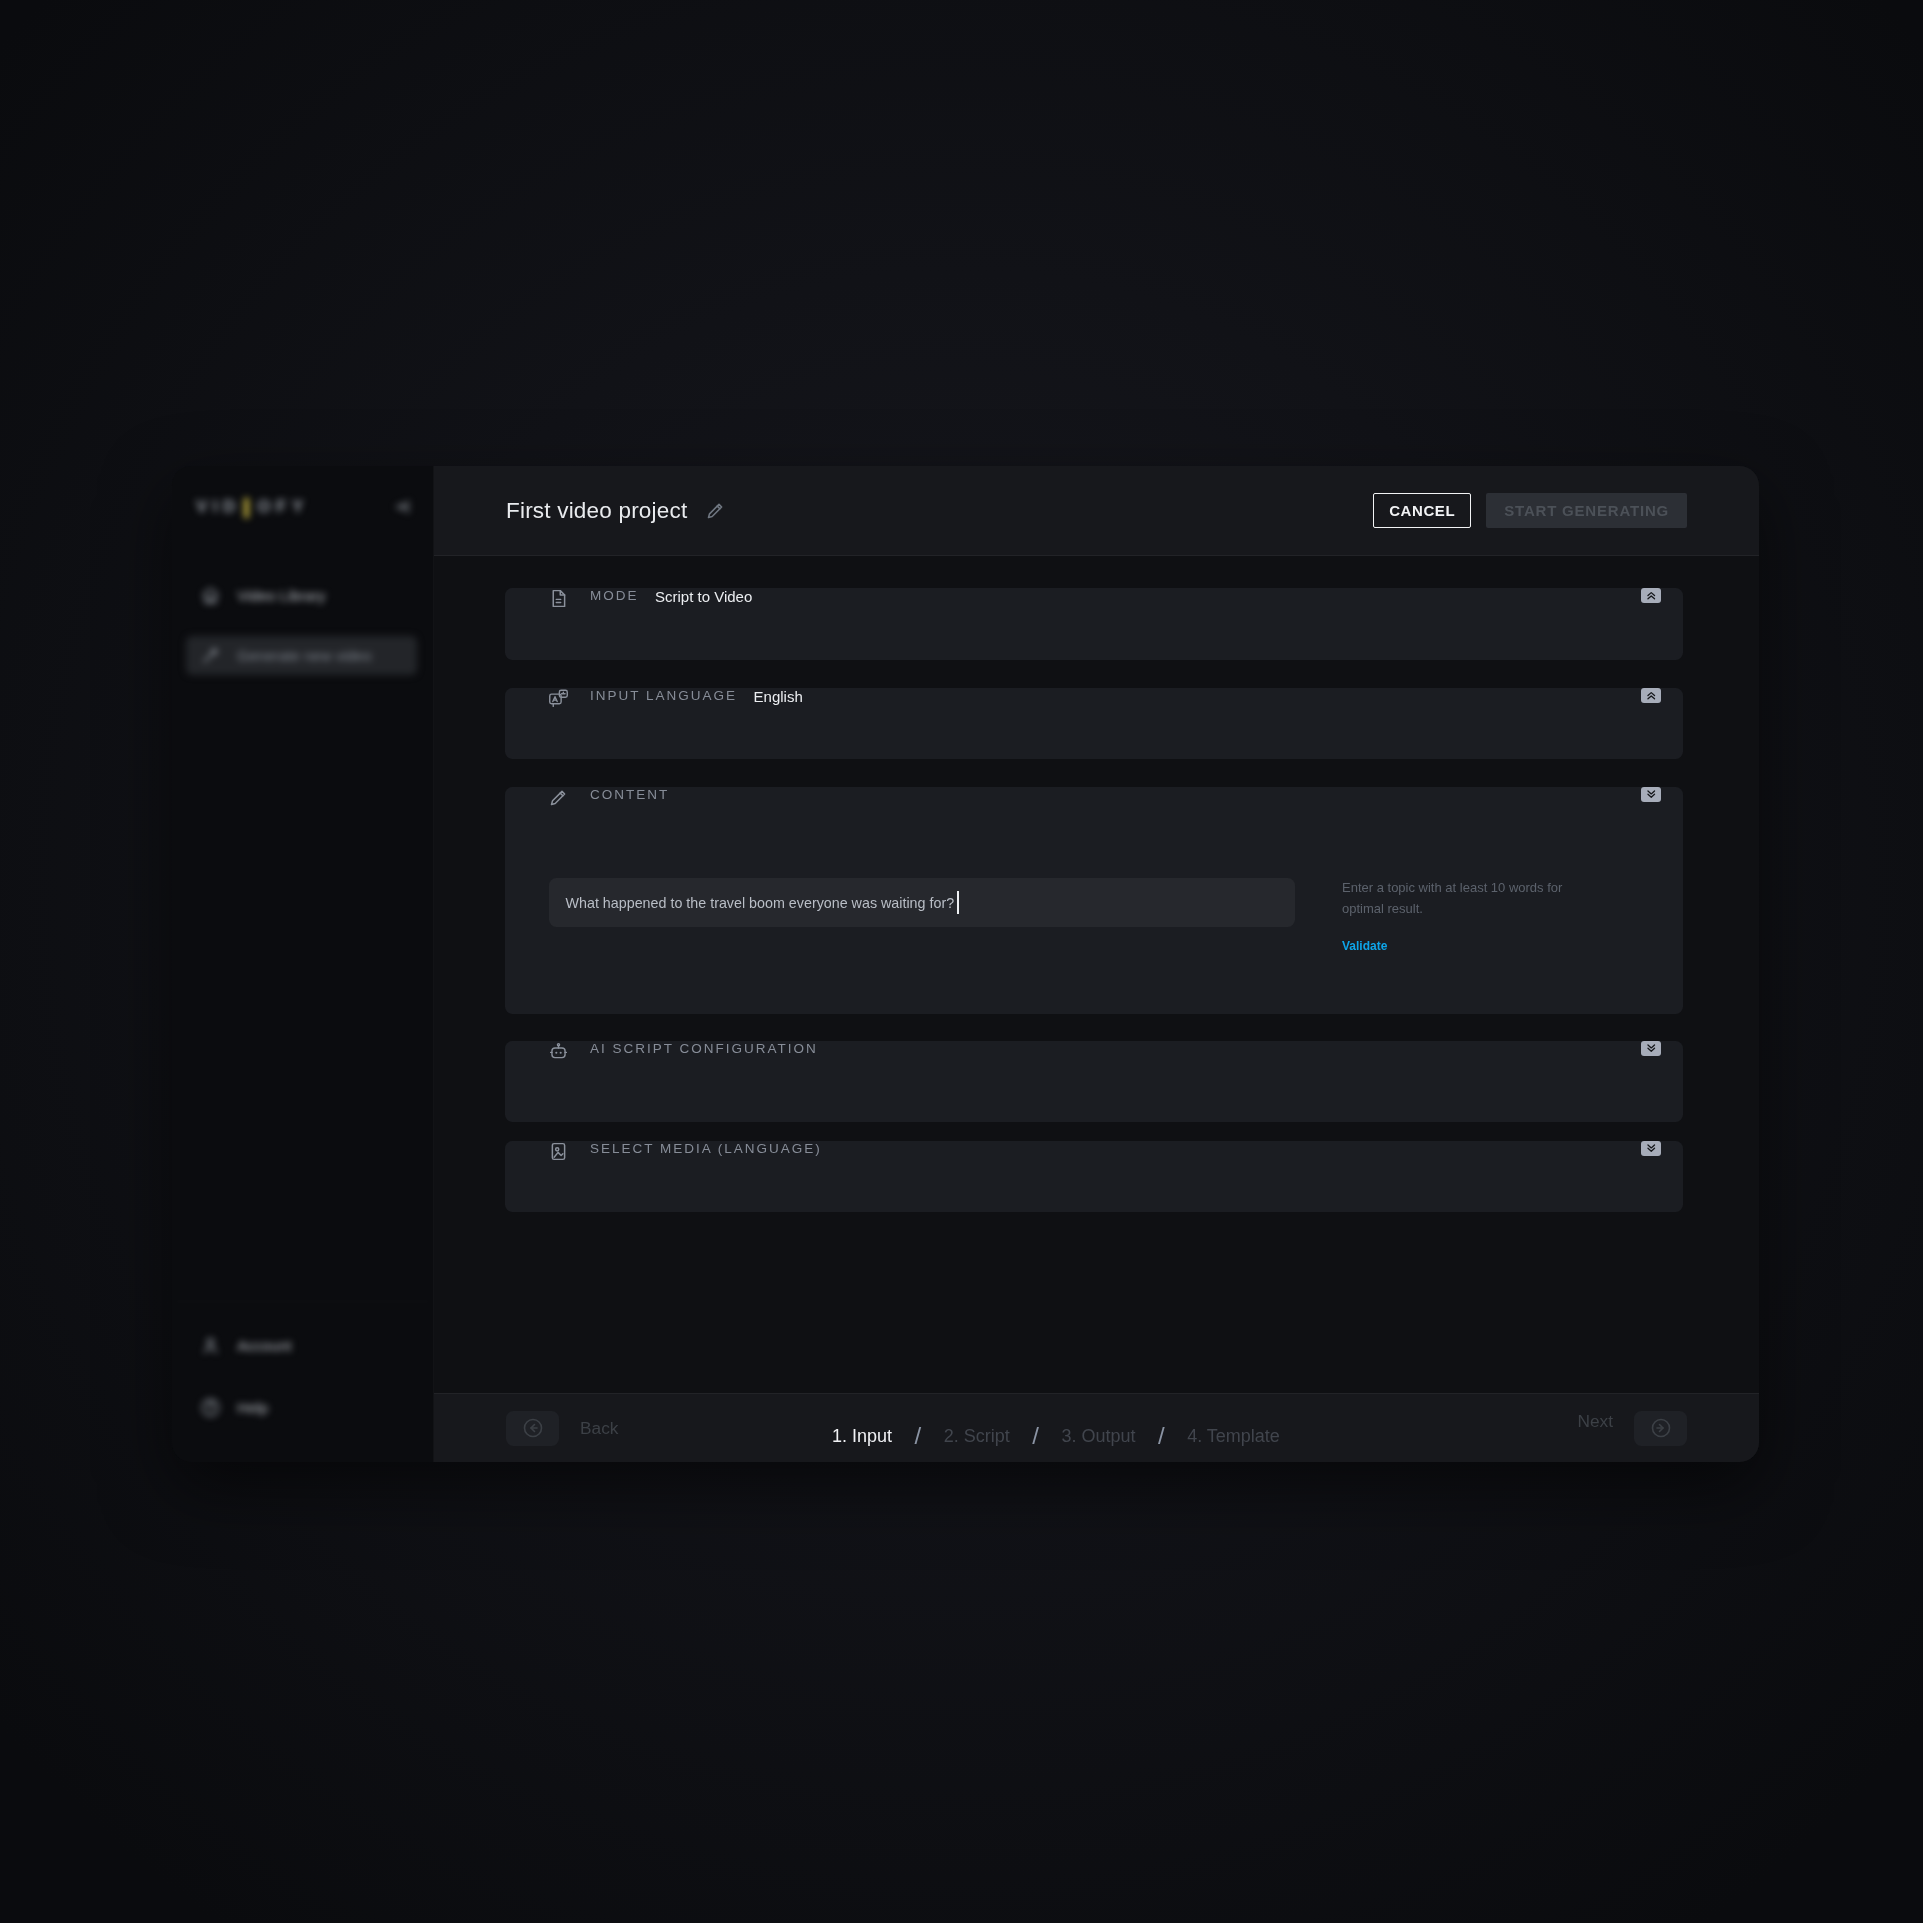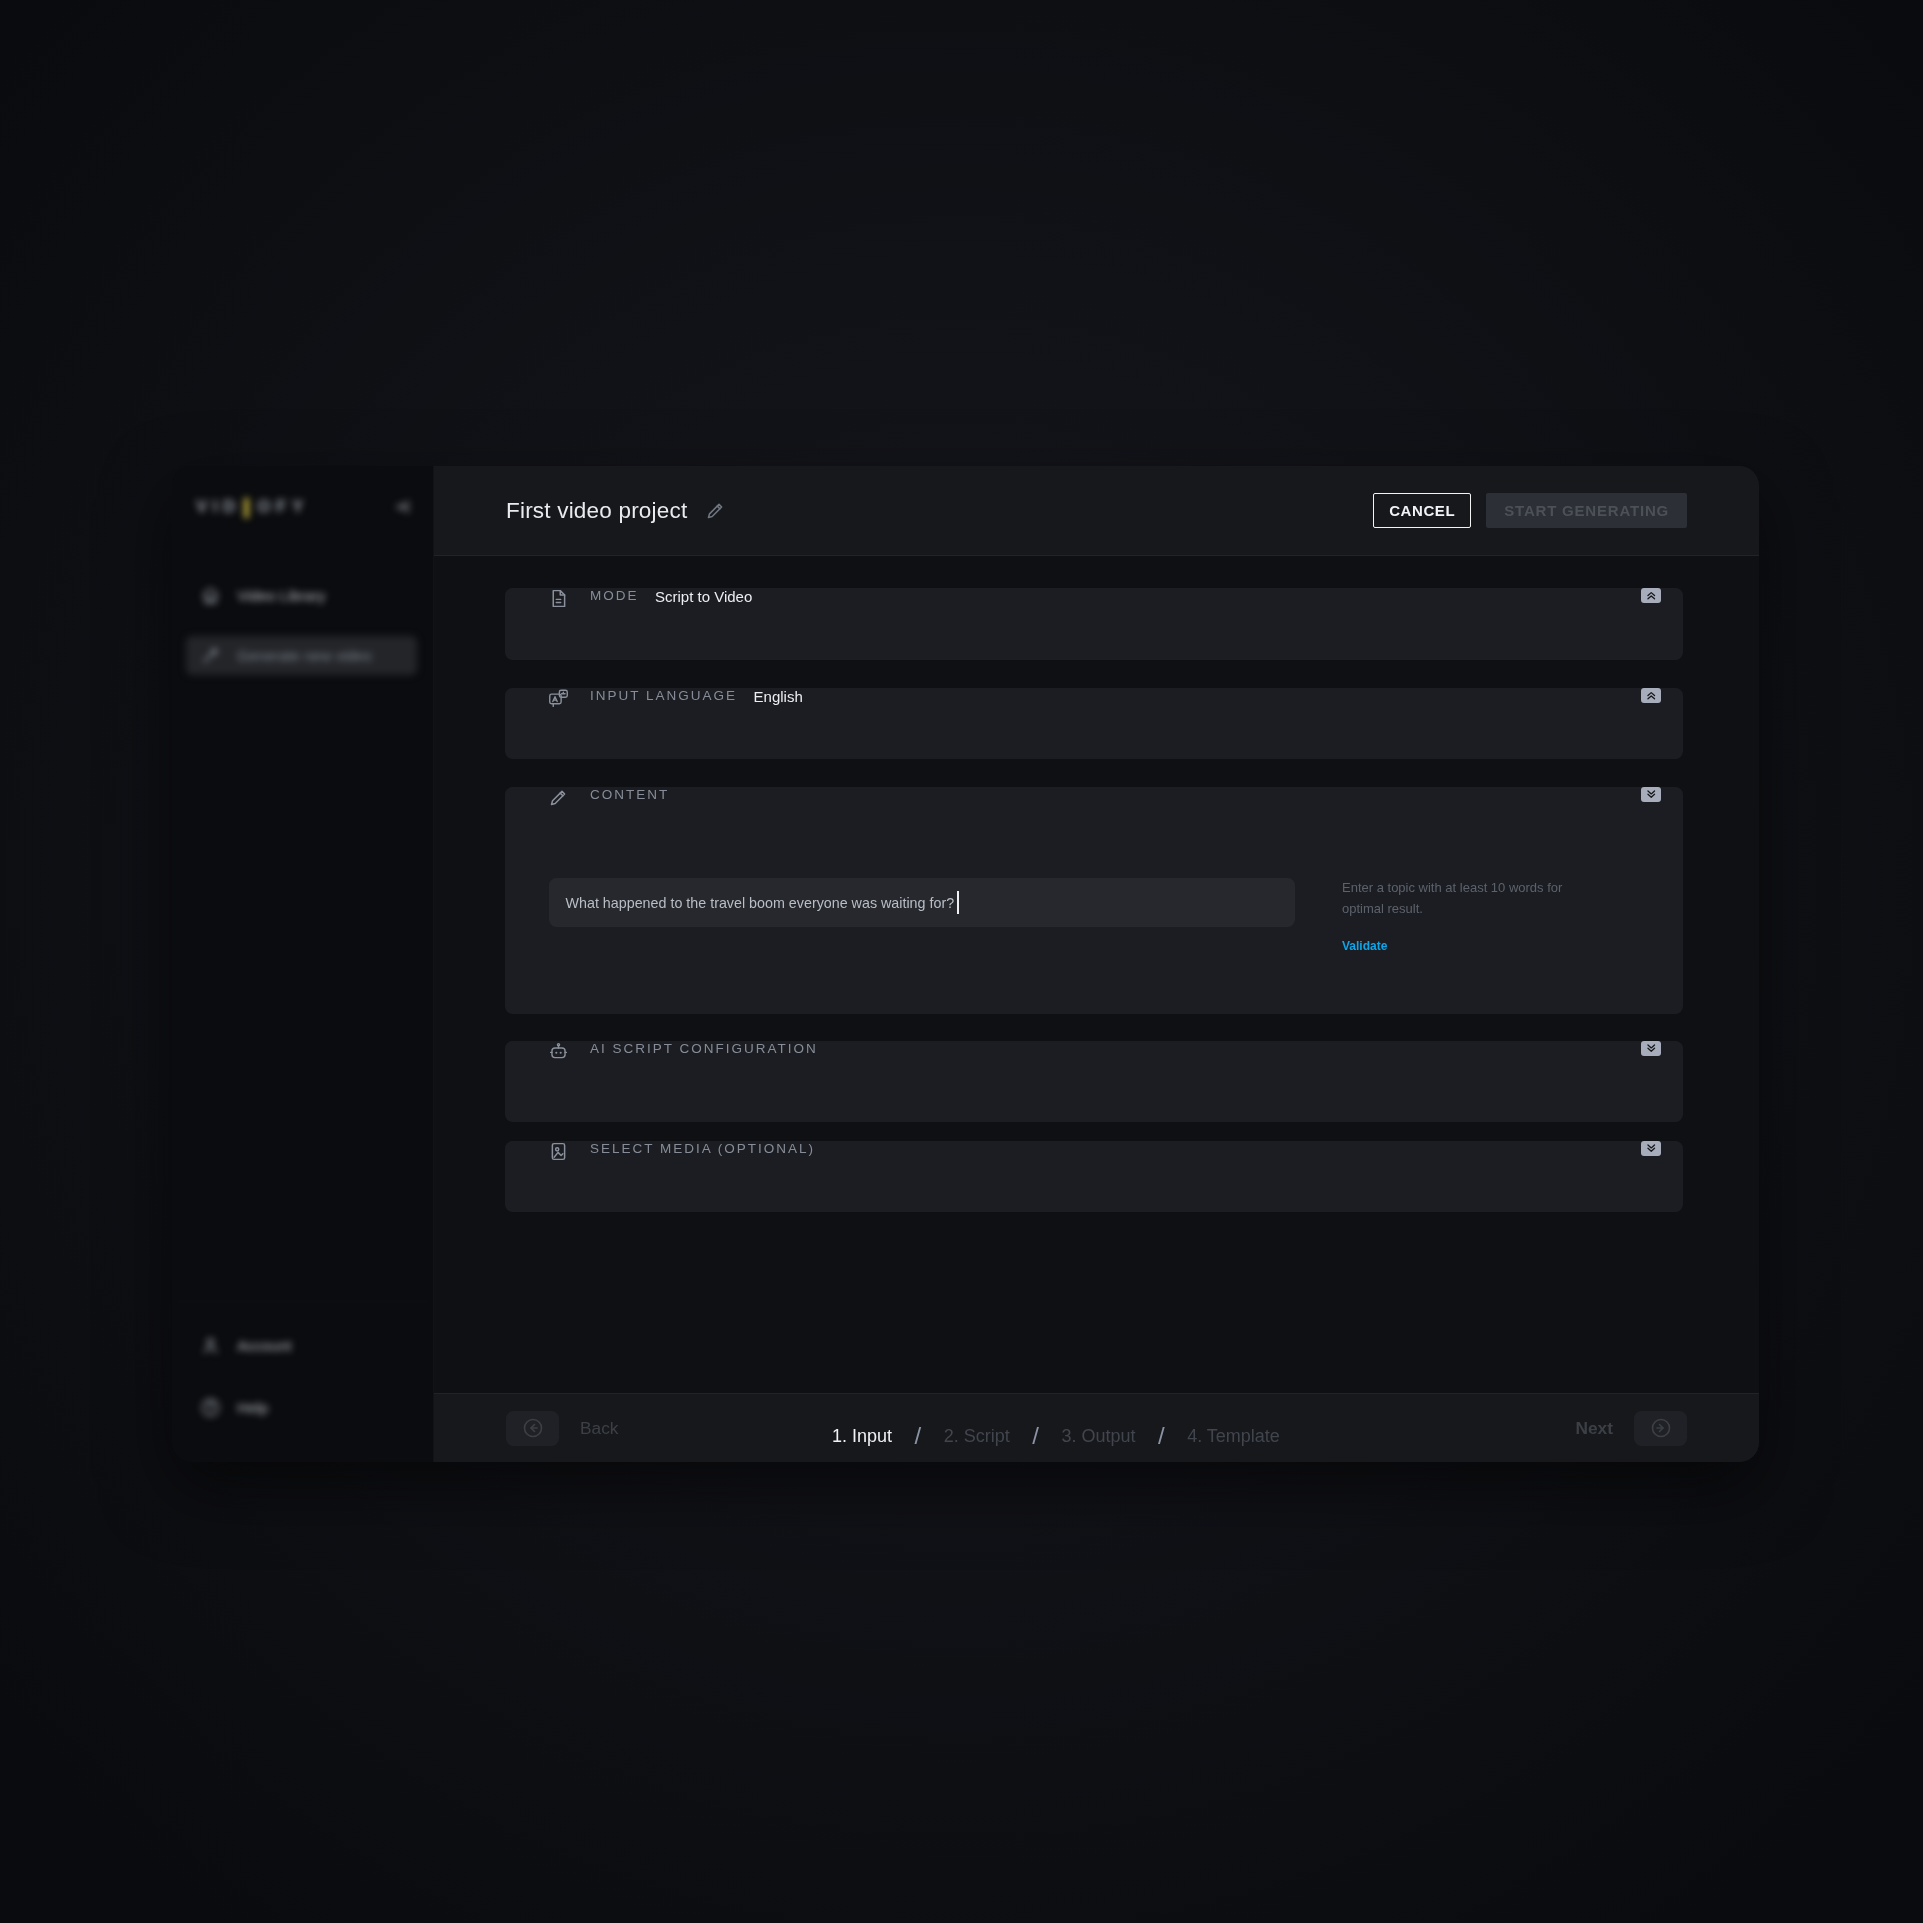--- a/index.html
+++ b/index.html
@@ -50,21 +50,21 @@
   .content-side{margin-left:47px;width:256px;}
   .hint{font-size:13px;line-height:1.6;color:#5c626c;}
   .validate{margin-top:19.5px;font-size:12px;font-weight:bold;color:#0ea5e9;cursor:pointer;}
   
   .footerbar{height:69px;flex:0 0 69px;display:flex;align-items:center;padding:0 72px;position:relative;
     background:#17181c;border-top:0.8px solid rgba(255,255,255,.05);}
   .nav-btn{width:53px;height:35px;border-radius:7.5px;background:#1f2126;display:flex;align-items:center;justify-content:center;color:#3c4046;border:none;cursor:pointer;}
   .nav-label{font-size:17.3px;color:#3c4046;}
   .back-label{margin-left:21px;}
   .next-label{margin-right:21px;}
-  .next-group{margin-left:auto;display:flex;align-items:center;font-weight:bold;}
+  .next-group{margin-left:auto;display:flex;align-items:flex-start;}
   .steps{position:absolute;left:398px;top:16px;bottom:0;display:flex;align-items:center;}
   .step{font-size:18px;color:#41454d;font-weight:500;}
   .step.active{color:#f0f1f4;}
   .step-sep{font-size:24px;color:#8b94a4;font-weight:300;margin:0 22.5px;}
   svg{display:block;}
 </style>
 </head>
 <body>
 
 <div class="window">
@@ -251,21 +251,21 @@
 
       <section class="card c-media">
         <div class="card-head">
           <span class="sec-ic">
             <svg width="21" height="21" viewBox="0 0 24 24" fill="none" stroke="currentColor" stroke-width="1.7" stroke-linecap="round" stroke-linejoin="round">
                 <rect x="5" y="3" width="14" height="18" rx="2"></rect>
                 <circle cx="10.5" cy="9.5" r="1.8"></circle>
                 <path d="M7 18.5l4.5-5.5 3.5 3.5 2-2"></path>
               </svg>
           </span>
-          <span class="sec-label">SELECT MEDIA (OPTIONAL)</span>
+          <span class="sec-label">SELECT MEDIA (LANGUAGE)</span>
           <span class="chev-btn">
             <span>
                 <svg width="10.5" height="10.5" viewBox="0 0 16 16" fill="none" stroke="#16181c" stroke-width="2" stroke-linecap="round" stroke-linejoin="round">
                   <path d="M3 3l5 4.5L13 3"></path>
                   <path d="M3 8l5 4.5L13 8"></path>
                 </svg>
               </span>
           </span>
         </div>
       </section>

